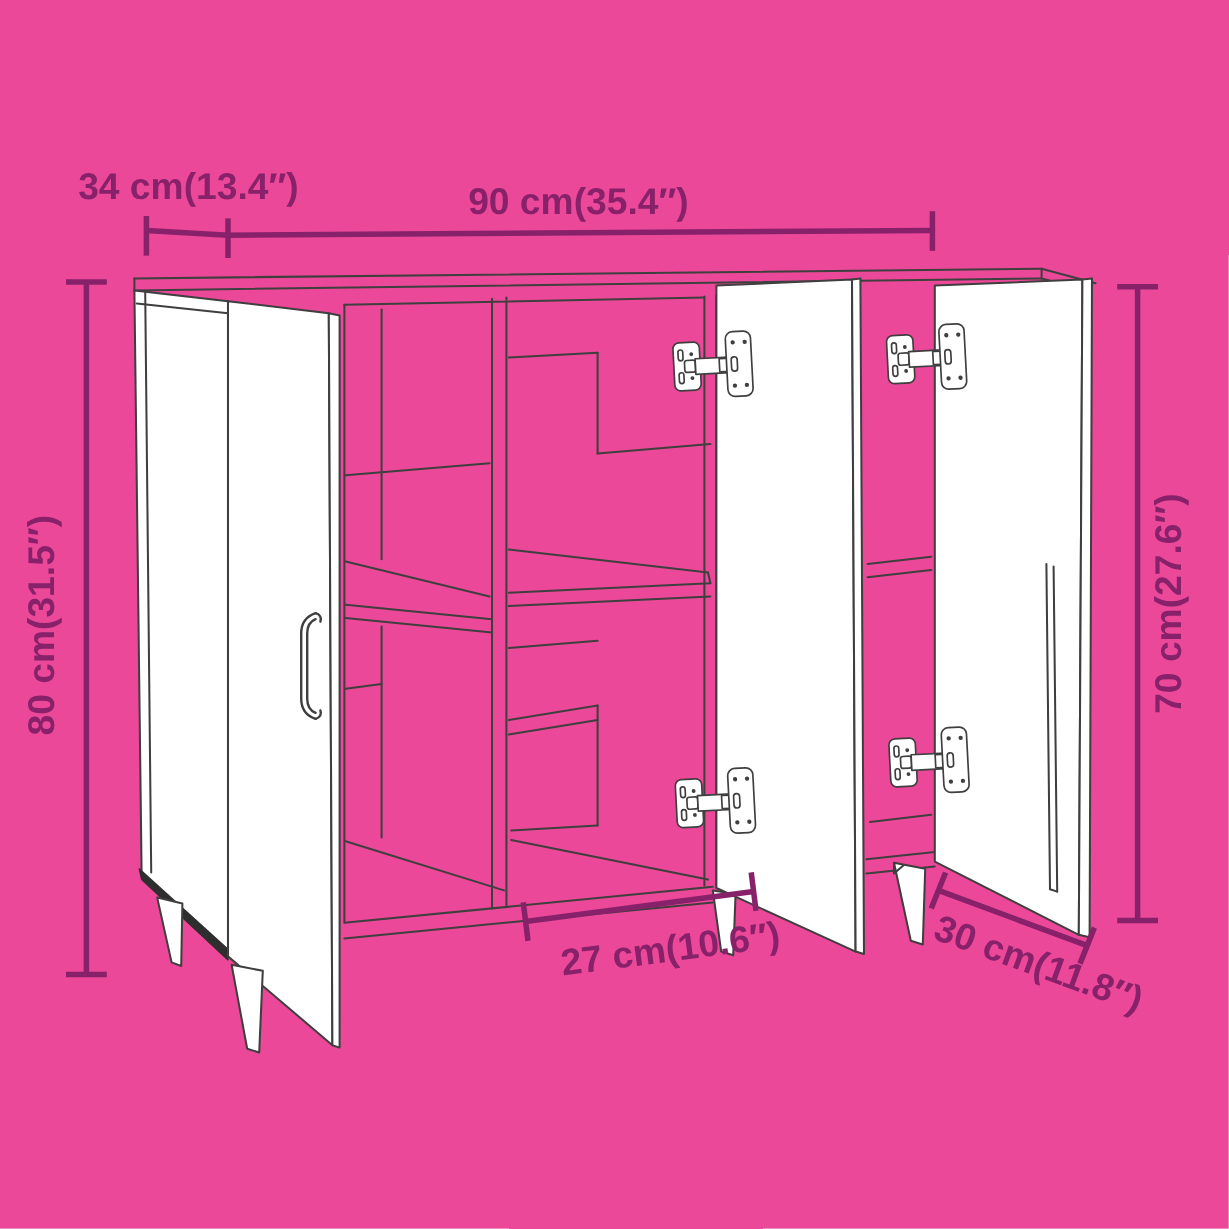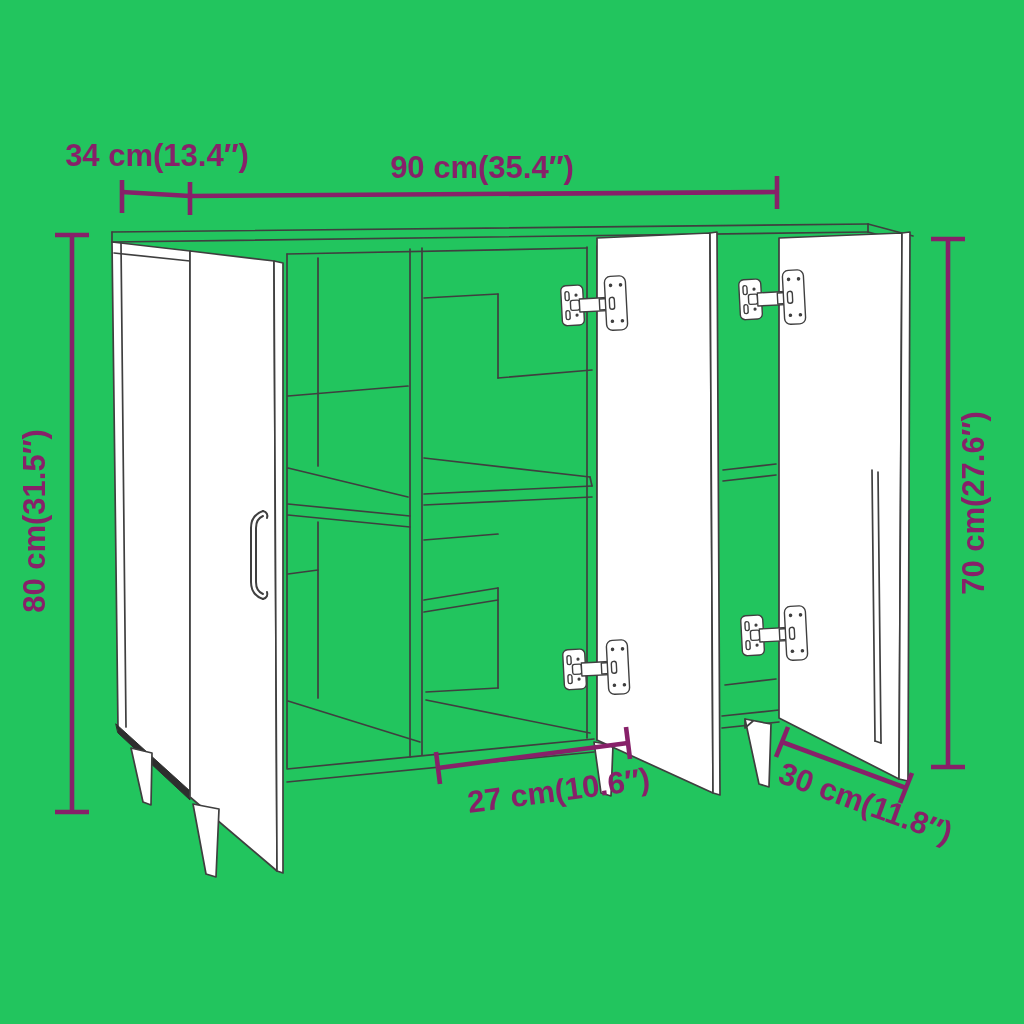--- a/index.html
+++ b/index.html
@@ -1,18 +1,18 @@
 <!DOCTYPE html>
 <html><head>
 <meta charset="utf-8">
 <title>Diagram</title>
 <style>
   html,body { margin:0; padding:0; background:#ffffff; }
   .stage {
-    position:relative; width:1024px; height:1024px; background:#22c55e;
+    position:relative; width:1024px; height:1024px; background:#ec4899;
     font-family:"Liberation Sans", sans-serif; overflow:hidden;
   }
   svg { display:block; }
   .draw   { stroke:#3f3f3f; stroke-width:1.7; fill:none; stroke-linecap:round; stroke-linejoin:round; }
   .panel  { fill:#ffffff; }
   .darkedge { fill:#2e2e2e; stroke:#2e2e2e; stroke-width:1; }
   .dims   { stroke-width:4.6; fill:none; stroke-linecap:butt; }
   .dimlab { font:700 31px "Liberation Sans", sans-serif; text-anchor:middle; }
   .hinge-bits { stroke:#3f3f3f; stroke-width:1.4; fill:#ffffff; }
   .hinge-dot  { fill:#3f3f3f; stroke:none; }

